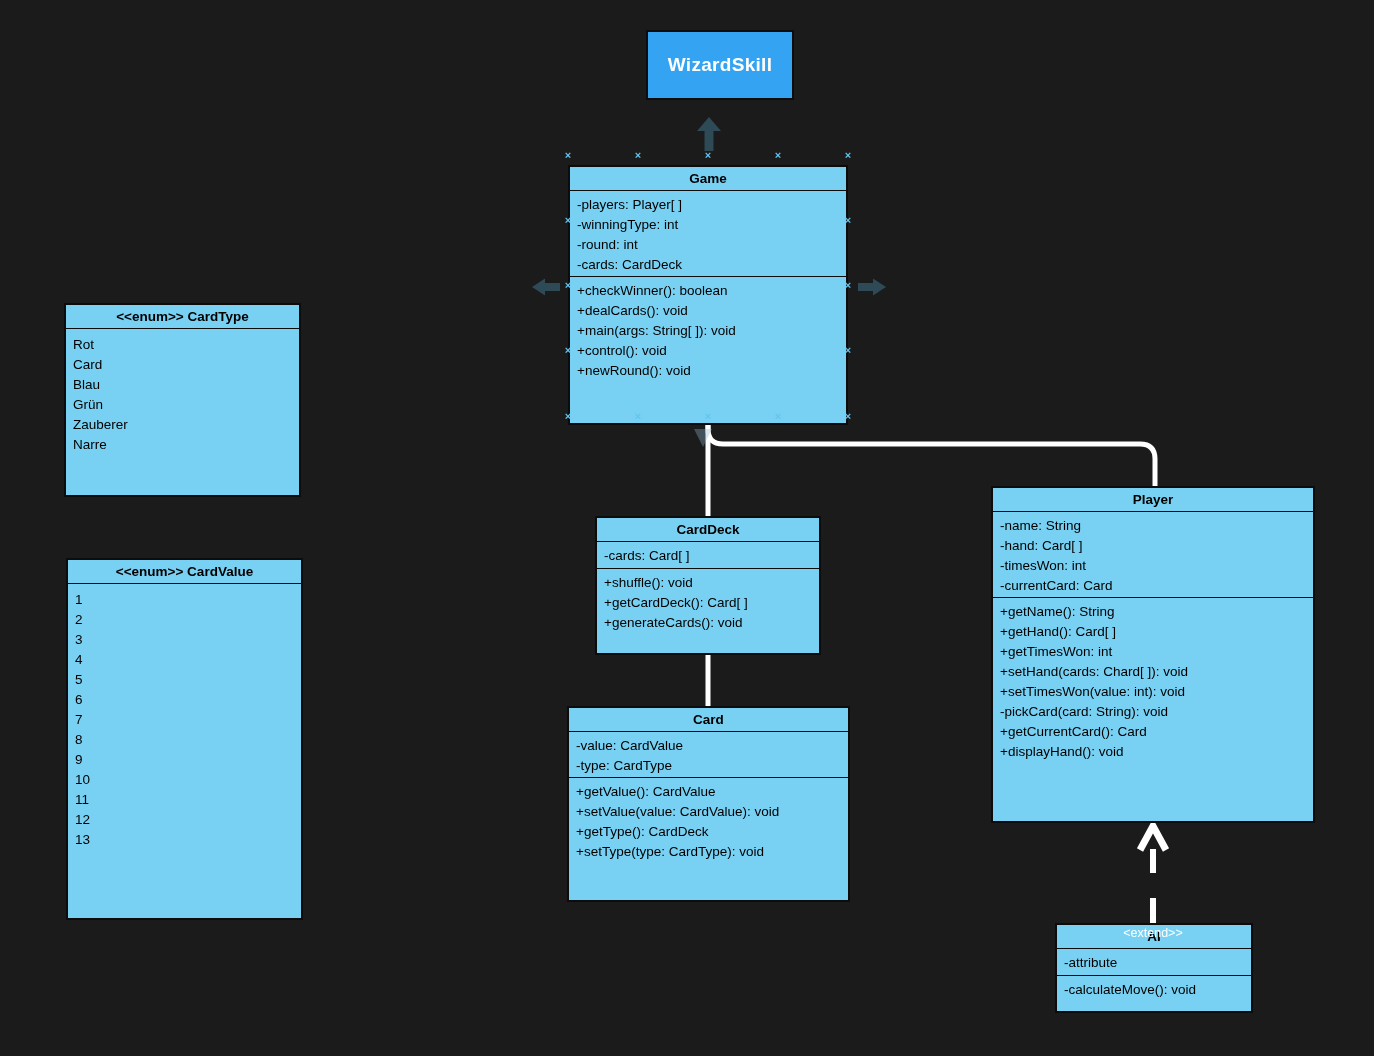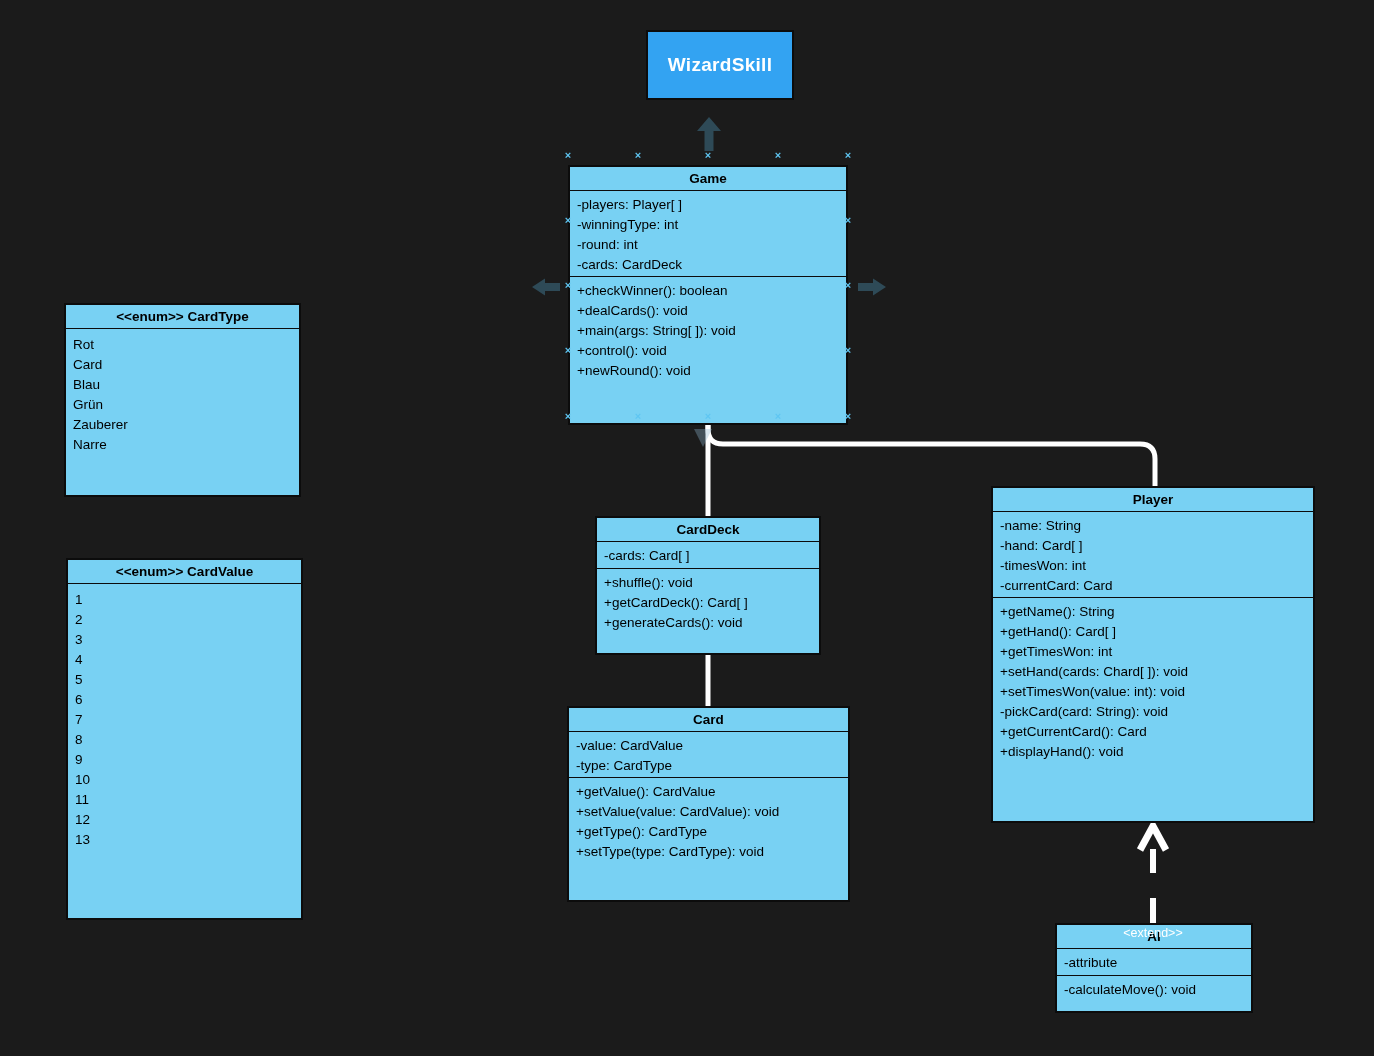--- a/index.html
+++ b/index.html
@@ -140,21 +140,21 @@
 
   <div class="class-box" style="left:567px;top:706px;width:283px;height:196px">
     <div class="class-title">Card</div>
     <div class="sec attrs" style="height:45px">
         <div class="row">-value: CardValue</div>
         <div class="row">-type: CardType</div>
       </div>
     <div class="sec methods fill">
         <div class="row">+getValue(): CardValue</div>
         <div class="row">+setValue(value: CardValue): void</div>
-        <div class="row">+getType(): CardType</div>
+        <div class="row">+getType(): CardDeck</div>
         <div class="row">+setType(type: CardType): void</div>
       </div>
   </div>
 
   <div class="class-box" style="left:991px;top:486px;width:324px;height:337px">
     <div class="class-title">Player</div>
     <div class="sec attrs" style="height:85px">
         <div class="row">-name: String</div>
         <div class="row">-hand: Card[ ]</div>
         <div class="row">-timesWon: int</div>

